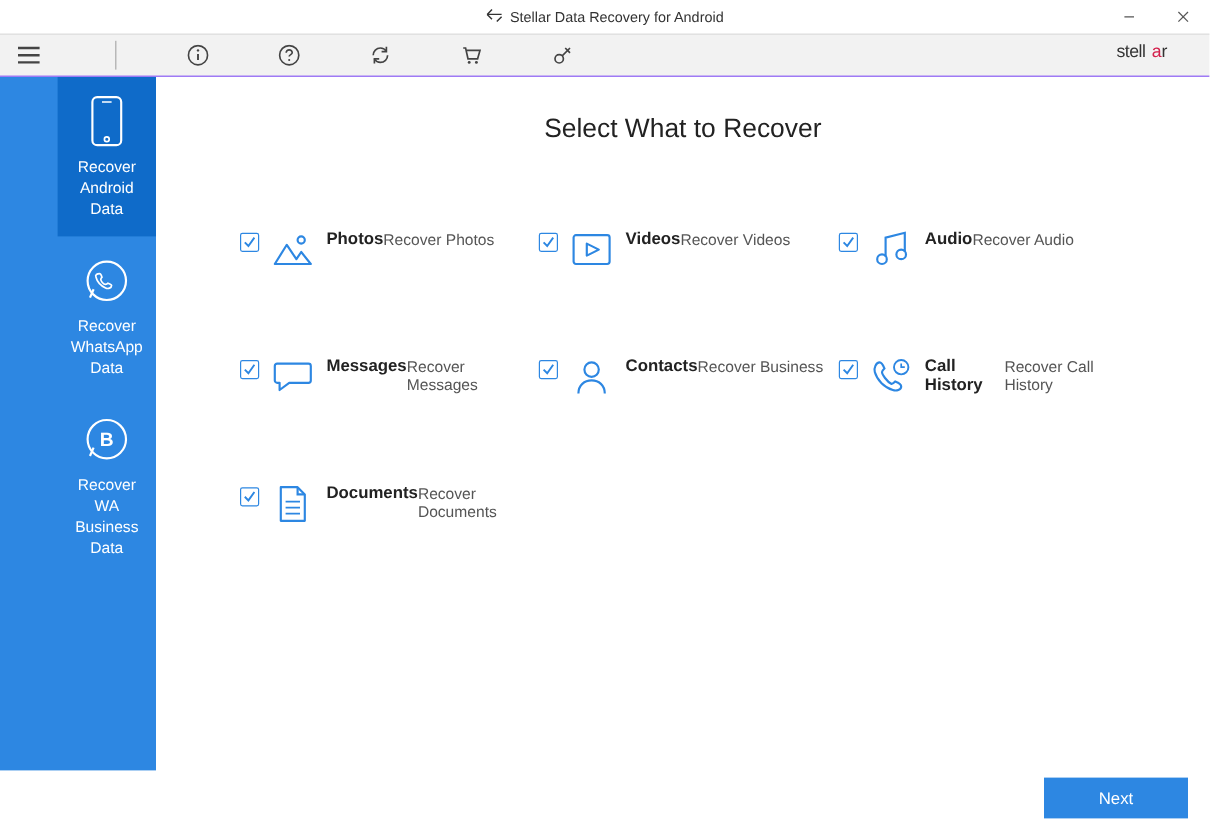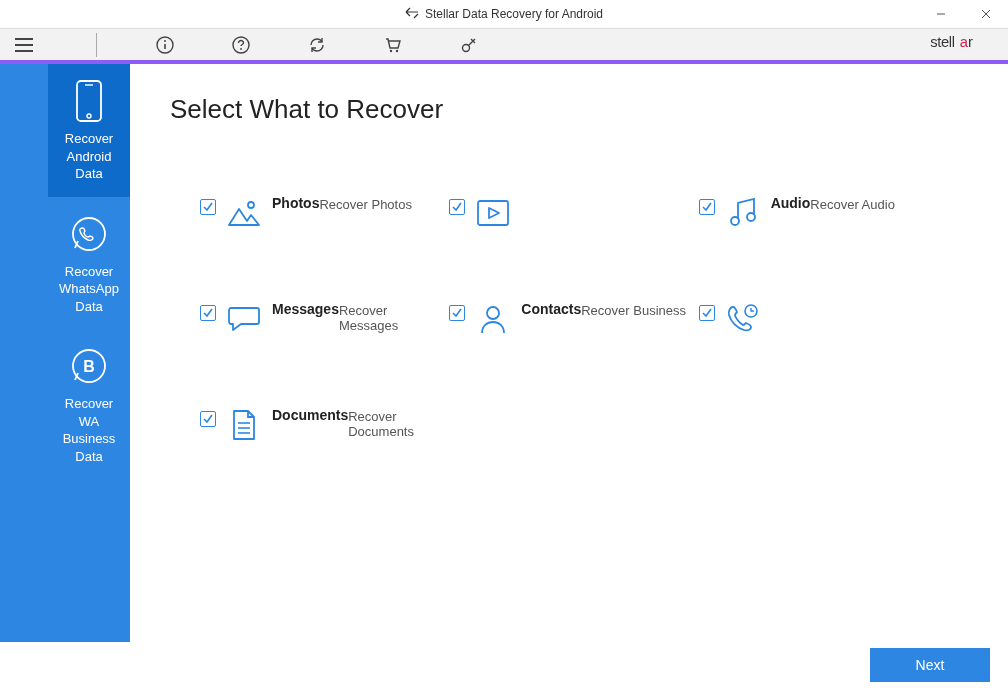--- a/index.html
+++ b/index.html
@@ -2,33 +2,33 @@
 <html><head>
   <meta charset="utf-8">
   <style>
     * { margin: 0; padding: 0; box-sizing: border-box; font-family: 'Segoe UI', Arial, sans-serif; }
     body { width: 1008px; height: 688px; overflow: hidden; background: #fff; }
     .titlebar { height: 28px; display: flex; align-items: center; justify-content: center; position: relative; background: #fff; }
     .titlebar-text { font-size: 12px; color: #333; }
     .titlebar-icon { margin-right: 6px; font-size: 13px; }
     .window-controls { position: absolute; right: 0; top: 0; display: flex; height: 28px; }
     .win-btn { width: 45px; display: flex; align-items: center; justify-content: center; cursor: pointer; color: #555; }
-    .toolbar { height: 36px; border-top: 1px solid #ddd; border-bottom: 4px solid #8b5cf6; background: #f2f2f2; display: flex; align-items: center; padding: 0 12px; position: relative; gap: 48px; }
+    .toolbar { height: 36px; border-top: 1px solid #ddd; border-bottom: 1px solid #8b5cf6; background: #f2f2f2; display: flex; align-items: center; padding: 0 12px; position: relative; gap: 48px; }
     .tool-sep { width: 1px; height: 24px; background: #aaa; margin: 0 8px; }
     .tool-icon { width: 24px; height: 24px; display: flex; align-items: center; justify-content: center; cursor: pointer; margin-right: 4px; }
     .brand { position: absolute; right: 14px; font-size: 20px; font-weight: 400; color: #333; letter-spacing: -0.5px; }
     .brand svg { height: 18px; }
     .main { display: flex; height: calc(688px - 28px - 36px - 46px); }
     .sidebar { width: 130px; background: #2d87e2; display: flex; flex-direction: column; padding-left: 48px; }
     .side-item { padding: 14px 4px; text-align: center; color: #fff; cursor: pointer; }
     .side-item.active { background: #0f6bc9; }
     .side-icon { height: 46px; display: flex; align-items: center; justify-content: center; margin-bottom: 6px; }
     .side-label { font-size: 13px; line-height: 1.35; white-space: pre-line; }
     .content { flex: 1; padding: 30px 40px 10px 40px; }
-    .heading { font-size: 26px; color: #222; font-weight: 400; }
+    .heading { font-size: 22px; color: #222; text-align: center; font-weight: 400; }
     .subheading { font-size: 14px; color: #333; text-align: center; margin-top: 8px; }
     .grid { display: grid; grid-template-columns: 1fr 1fr 1fr; gap: 70px 10px; margin-top: 70px; padding: 0 30px; }
     .option { display: flex; align-items: flex-start; gap: 8px; }
     .chk { width: 16px; height: 16px; border: 1px solid #2d87e2; border-radius: 2px; display: flex; align-items: center; justify-content: center; flex-shrink: 0; margin-top: 4px; cursor: pointer; }
     .chk svg { width: 10px; height: 10px; }
     .opt-icon { width: 36px; height: 36px; display: flex; align-items: center; justify-content: center; flex-shrink: 0; margin: 0 2px; }
     .opt-text { display: flex; }
     .opt-title { font-size: 14px; font-weight: 600; color: #222; }
     .opt-sub { font-size: 13px; color: #555; margin-top: 2px; }
     .footer { height: 46px; display: flex; justify-content: flex-end; align-items: center; padding-right: 18px; padding-left: 33px; }
@@ -175,20 +175,24 @@
             <svg viewBox="0 0 10 10">
               <path d="M1 5l3 3 5-7" stroke="#2d87e2" stroke-width="1.6" fill="none"></path>
             </svg>
           </div>
         <div class="opt-icon">
           <svg width="34" height="28" viewBox="0 0 34 28">
               <rect x="2" y="2" width="30" height="24" rx="2" stroke="#2d87e2" stroke-width="1.8" fill="none"></rect>
               <path d="M13 9l10 5-10 5V9z" stroke="#2d87e2" stroke-width="1.8" fill="none" stroke-linejoin="round"></path>
             </svg>
         </div>
+        <div class="opt-text">
+          <span class="opt-title">Videos</span>
+          <span class="opt-sub">Recover Videos</span>
+        </div>
       </div>
 
       <div class="option">
         <div class="chk">
             <svg viewBox="0 0 10 10">
               <path d="M1 5l3 3 5-7" stroke="#2d87e2" stroke-width="1.6" fill="none"></path>
             </svg>
           </div>
         <div class="opt-icon">
           <svg width="30" height="32" viewBox="0 0 30 32">
@@ -243,20 +247,24 @@
             <svg viewBox="0 0 10 10">
               <path d="M1 5l3 3 5-7" stroke="#2d87e2" stroke-width="1.6" fill="none"></path>
             </svg>
           </div>
         <div class="opt-icon">
           <svg width="32" height="32" viewBox="0 0 32 32">
               <path d="M6 4c2 0 4 5 4 5s-2 2-2 3c0 2 4 8 8 10 1 0 3-2 3-2s5 2 5 4c0 3-4 4-7 3-7-2-13-8-15-15-1-3 1-8 4-8z" stroke="#2d87e2" stroke-width="1.8" fill="none"></path>
               <circle cx="24" cy="8" r="6" stroke="#2d87e2" stroke-width="1.6" fill="none"></circle>
               <path d="M24 5v3h3" stroke="#2d87e2" stroke-width="1.4" fill="none"></path>
             </svg>
+        </div>
+        <div class="opt-text">
+          <span class="opt-title">Call History</span>
+          <span class="opt-sub">Recover Call History</span>
         </div>
       </div>
 
       <div class="option">
         <div class="chk">
             <svg viewBox="0 0 10 10">
               <path d="M1 5l3 3 5-7" stroke="#2d87e2" stroke-width="1.6" fill="none"></path>
             </svg>
           </div>
         <div class="opt-icon">

